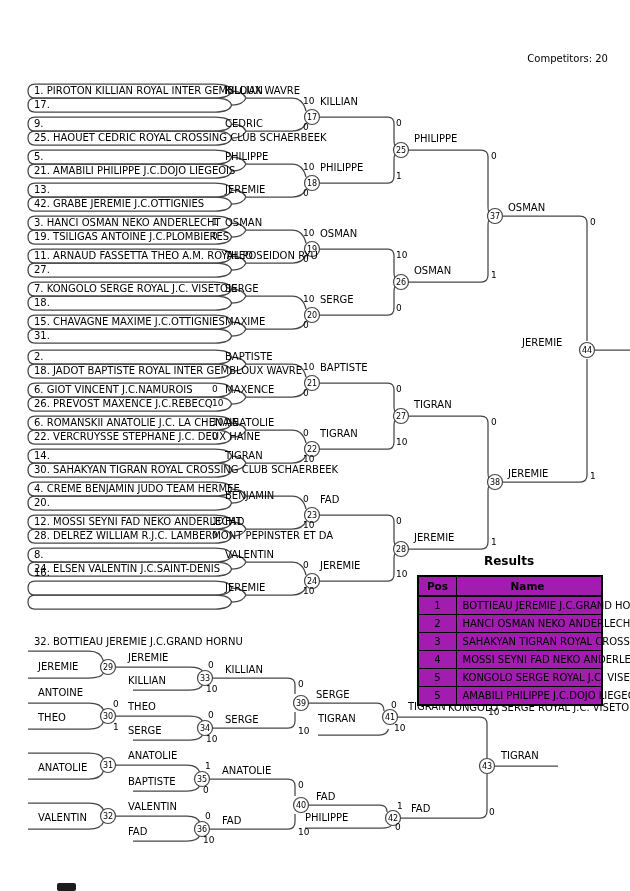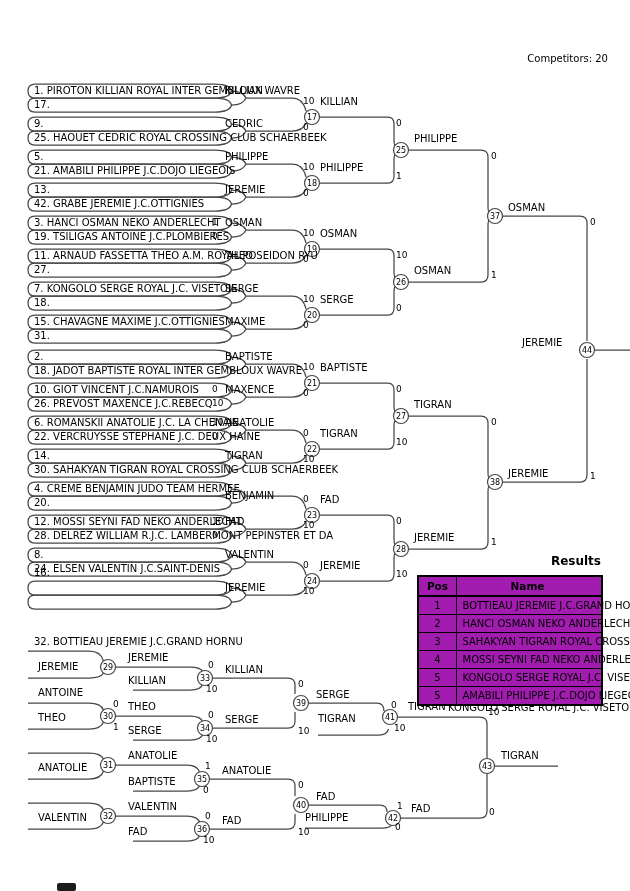--- a/index.html
+++ b/index.html
@@ -8,21 +8,21 @@
   #page{position:absolute;inset:0}
   #page-title{position:absolute;top:23px;left:0;width:630px;text-align:center;
        font-size:17px;font-weight:bold;letter-spacing:.2px}
   #competitors{position:absolute;top:53px;right:22px;font-size:10px;font-weight:normal}
   svg#wires{position:absolute;left:0;top:0}
   .ln{stroke:#474747;stroke-width:1.25;fill:none}
   .mc{fill:#fff;stroke:#474747;stroke-width:1.2}
   .cn{font-family:"DejaVu Sans",sans-serif;font-size:8px;text-anchor:middle;fill:#000}
   .t{position:absolute;white-space:nowrap;font-size:10px;line-height:12px}
   .sc{font-size:9px;line-height:10px}
-  #results-title{position:absolute;left:417px;top:554px;width:184px;text-align:right;
+  #results-title{position:absolute;left:417px;top:554px;width:184px;text-align:center;
        font-weight:bold;font-size:12px}
   #results-table{position:absolute;left:417px;top:575px;width:182px;border:2.5px solid #000;background:#a21caf}
   .rt-head{position:relative;height:18px;border-bottom:2px solid #000;font-weight:bold;font-size:10.5px}
   .rt-row{position:relative;height:17px;font-size:10px}
   .rt-row + .rt-row{border-top:1px solid #000}
   .rt-pos{position:absolute;left:0;top:0;width:37px;height:100%;text-align:center;
        line-height:17px;border-right:1.5px solid #000}
   .rt-head .rt-pos{line-height:18px}
   .rt-name{position:absolute;left:38.5px;top:0;line-height:17px;padding-left:5px;white-space:nowrap}
   .rt-head .rt-name{width:140px;text-align:center;padding:0;line-height:18px}
@@ -206,21 +206,21 @@
       <div class="t" style="left: 225px; top: 250px;">THEO</div>
       <div class="t" style="left: 34px; top: 283px;">7. KONGOLO SERGE ROYAL J.C. VISETOIS</div>
       <div class="t" style="left: 34px; top: 297px;">18.</div>
       <div class="t" style="left: 225px; top: 283px;">SERGE</div>
       <div class="t" style="left: 34px; top: 316px;">15. CHAVAGNE MAXIME J.C.OTTIGNIES</div>
       <div class="t" style="left: 34px; top: 330px;">31.</div>
       <div class="t" style="left: 225px; top: 316px;">MAXIME</div>
       <div class="t" style="left: 34px; top: 351px;">2.</div>
       <div class="t" style="left: 34px; top: 365px;">18. JADOT BAPTISTE ROYAL INTER GEMBLOUX WAVRE</div>
       <div class="t" style="left: 225px; top: 351px;">BAPTISTE</div>
-      <div class="t" style="left: 34px; top: 384px;">10. GIOT VINCENT J.C.NAMUROIS</div>
+      <div class="t" style="left: 34px; top: 384px;">6. GIOT VINCENT J.C.NAMUROIS</div>
       <div class="t" style="left: 34px; top: 398px;">26. PREVOST MAXENCE J.C.REBECQ</div>
       <div class="t" style="left: 225px; top: 384px;">MAXENCE</div>
       <div class="t sc" style="left: 212px; top: 384px;">0</div>
       <div class="t sc" style="left: 212px; top: 398px;">10</div>
       <div class="t" style="left: 34px; top: 417px;">6. ROMANSKII ANATOLIE J.C. LA CHENAIE</div>
       <div class="t" style="left: 34px; top: 431px;">22. VERCRUYSSE STEPHANE J.C. DEUX HAINE</div>
       <div class="t" style="left: 225px; top: 417px;">ANATOLIE</div>
       <div class="t sc" style="left: 212px; top: 417px;">10</div>
       <div class="t sc" style="left: 212px; top: 431px;">0</div>
       <div class="t" style="left: 34px; top: 450px;">14.</div>

